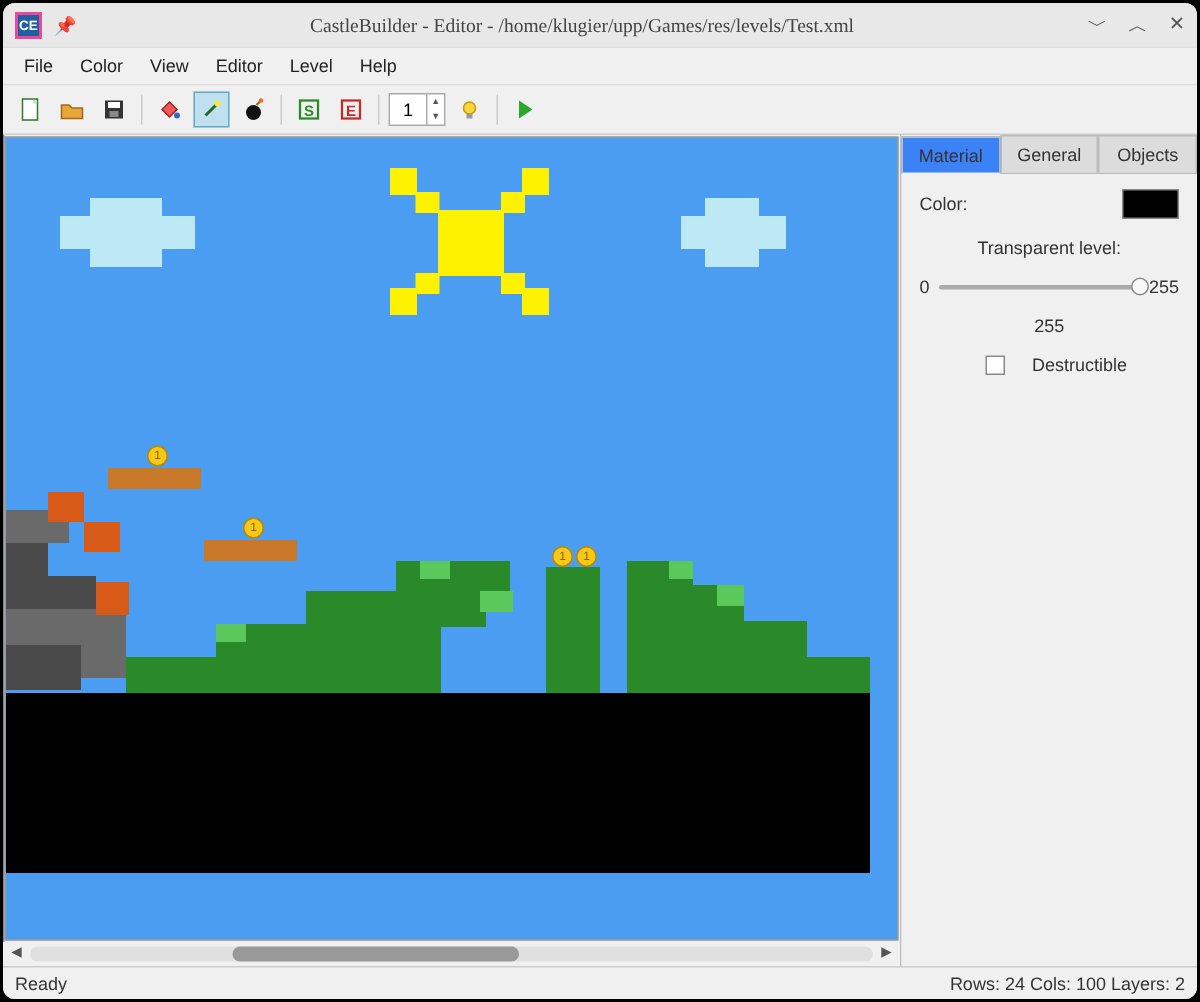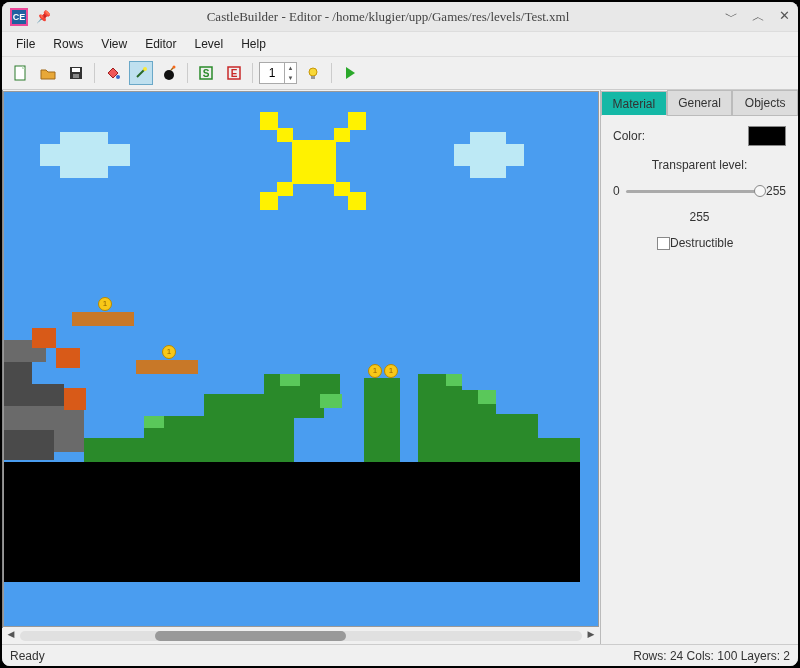--- a/index.html
+++ b/index.html
@@ -34,30 +34,30 @@
     .lava { background: #d85a18; }
     .platform { background: #c87828; }
     .coin { width: 14px; height: 14px; border-radius: 50%; background: #f8c818; border: 1px solid #b88800; font-size: 8px; text-align: center; line-height: 12px; color: #906000; position: absolute; }
     .hscroll { height: 16px; background: #f0f0f0; display: flex; align-items: center; padding: 0 2px; }
     .scroll-btn { width: 14px; height: 14px; font-size: 9px; text-align: center; color: #555; }
     .scroll-track { flex: 1; height: 10px; background: #e0e0e0; border-radius: 5px; margin: 0 2px; position: relative; }
     .scroll-thumb { position: absolute; left: 24%; width: 34%; height: 100%; background: #999; border-radius: 5px; }
     .sidepanel { width: 197px; background: #f0f0f0; display: flex; flex-direction: column; }
     .tabs { display: flex; height: 26px; border-bottom: 1px solid #bbb; }
     .tab { flex: 1; display: flex; align-items: center; justify-content: center; font-size: 12px; background: #dcdcdc; border: 1px solid #bbb; border-bottom: none; cursor: default; color: #333; }
-    .tab.active { background: #14b8a6; border-bottom: 1px solid #f0f0f0; position: relative; top: 1px; }
+    .tab.active { background: #3b82f6; border-bottom: 1px solid #f0f0f0; position: relative; top: 1px; }
     .panel-body { padding: 10px 12px; display: flex; flex-direction: column; gap: 12px; color: #333; }
     .color-row { display: flex; align-items: center; justify-content: space-between; }
     .swatch { width: 38px; height: 20px; background: #000; border: 1px solid #888; }
     .trans-label { text-align: center; }
     .slider-row { display: flex; align-items: center; gap: 6px; }
     .slider-track { flex: 1; height: 3px; background: #aaa; border-radius: 2px; position: relative; }
     .slider-thumb { position: absolute; right: -6px; top: -5px; width: 12px; height: 12px; border-radius: 50%; background: #f8f8f8; border: 1px solid #888; }
     .slider-val { text-align: center; }
-    .checkbox-row { display: flex; align-items: center; gap: 0; padding-left: 44px; }
+    .checkbox-row { display: flex; align-items: center; gap: 18px; padding-left: 44px; }
     .cb { width: 13px; height: 13px; border: 1px solid #888; background: #fff; }
     .statusbar { height: 22px; border-top: 1px solid #ccc; display: flex; align-items: center; padding: 0 8px; justify-content: space-between; color: #333; background: #f0f0f0; }
     svg { display: block; }
   </style>
 </head>
 <body>
 
 <div class="window">
   <div class="titlebar">
     <div class="app-icon">CE</div>
@@ -65,21 +65,21 @@
     <div class="title-text">CastleBuilder - Editor - /home/klugier/upp/Games/res/levels/Test.xml</div>
     <div class="win-controls">
       <span>﹀</span>
       <span>︿</span>
       <span>✕</span>
     </div>
   </div>
 
   <div class="menubar">
     <div class="menu-item">File</div>
-    <div class="menu-item">Rows</div>
+    <div class="menu-item">Color</div>
     <div class="menu-item">View</div>
     <div class="menu-item">Editor</div>
     <div class="menu-item">Level</div>
     <div class="menu-item">Help</div>
   </div>
 
   <div class="toolbar">
     <div class="tbtn" title="New">
         <svg width="16" height="16">
           <rect x="3" y="1" width="10" height="14" fill="#fff" stroke="#2a7a2a"></rect>

